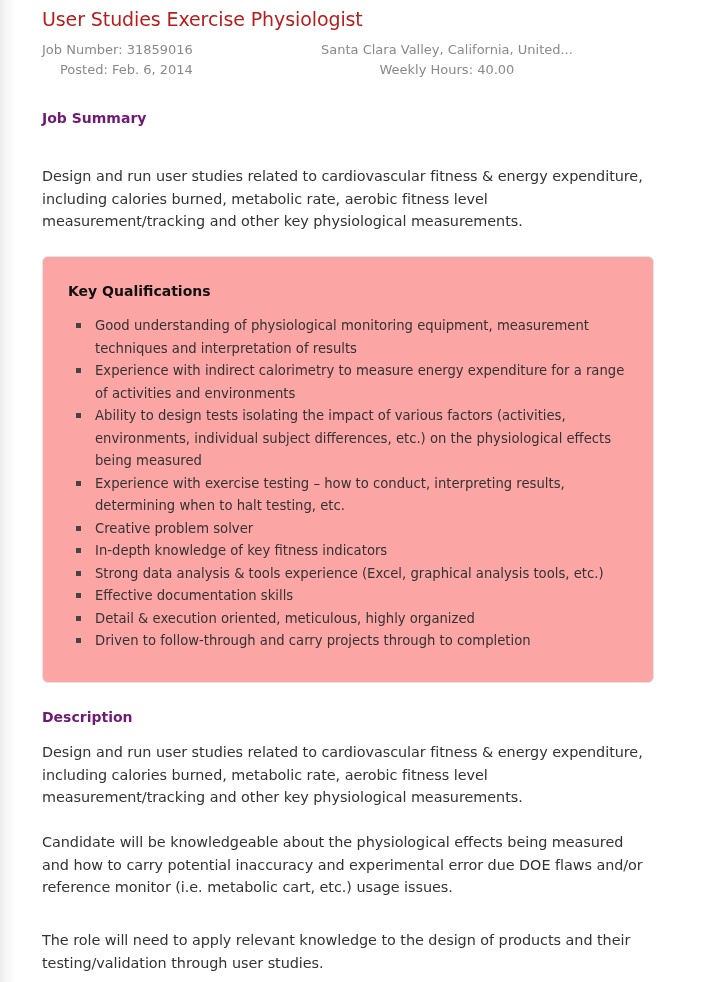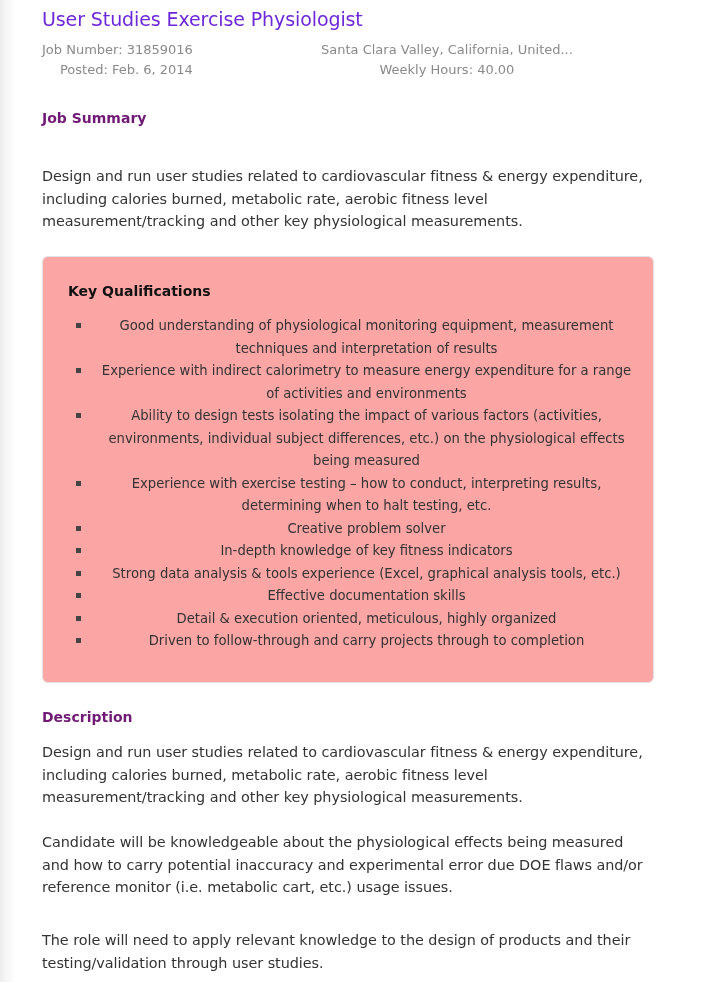--- a/index.html
+++ b/index.html
@@ -20,21 +20,21 @@
       left: 42px;
       top: 0;
       width: 620px;
     }
     .job-title {
       position: absolute;
       left: 0;
       top: 8px;
       font-size: 19px;
       font-weight: normal;
-      color: #6d28d9;
+      color: #b91c1c;
       margin: 0;
       white-space: nowrap;
       letter-spacing: -0.1px;
     }
     .meta {
       position: absolute;
       top: 40px;
       font-size: 13px;
       color: #8a8a8a;
       line-height: 20px;
@@ -92,21 +92,21 @@
       list-style: none;
       width: 570px;
     }
     .qual-item {
       position: relative;
       padding-left: 27px;
       font-size: 13.2px;
       line-height: 22.5px;
       color: #333333;
     }
-    .qual-item .line { display: block; white-space: nowrap; text-align: center; }
+    .qual-item .line { display: block; white-space: nowrap; }
     .bullet {
       position: absolute;
       left: 8px;
       top: 8px;
       width: 5px;
       height: 5px;
       background: #444444;
     }
   </style>
 </head>

